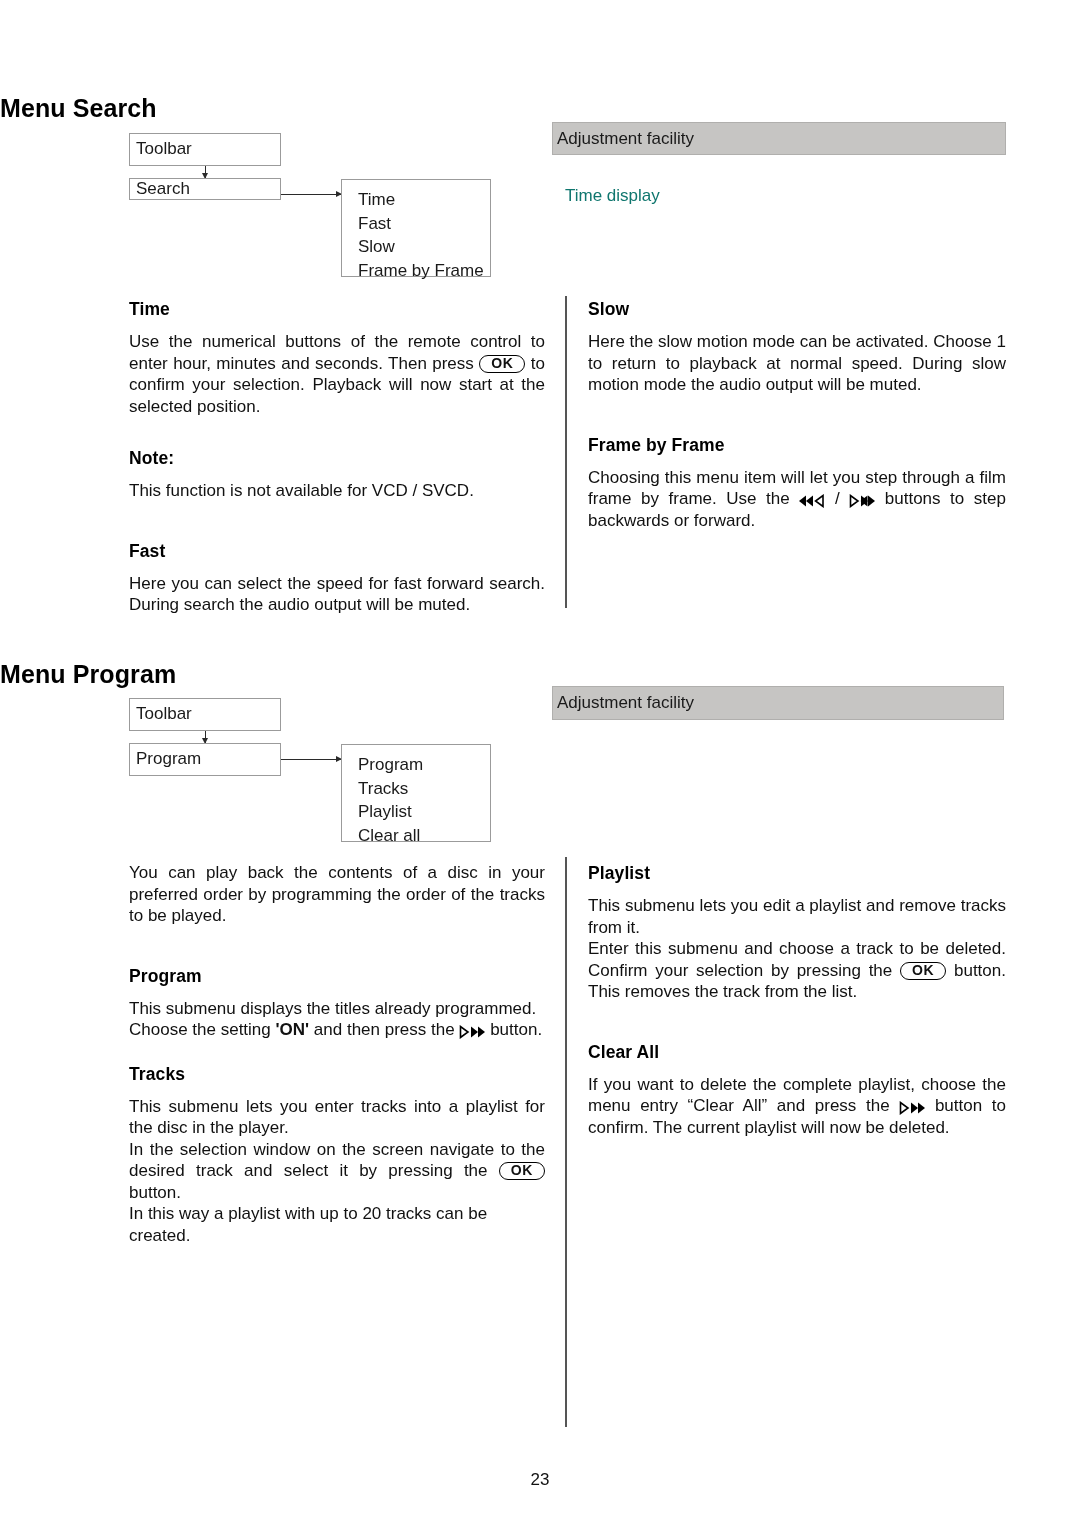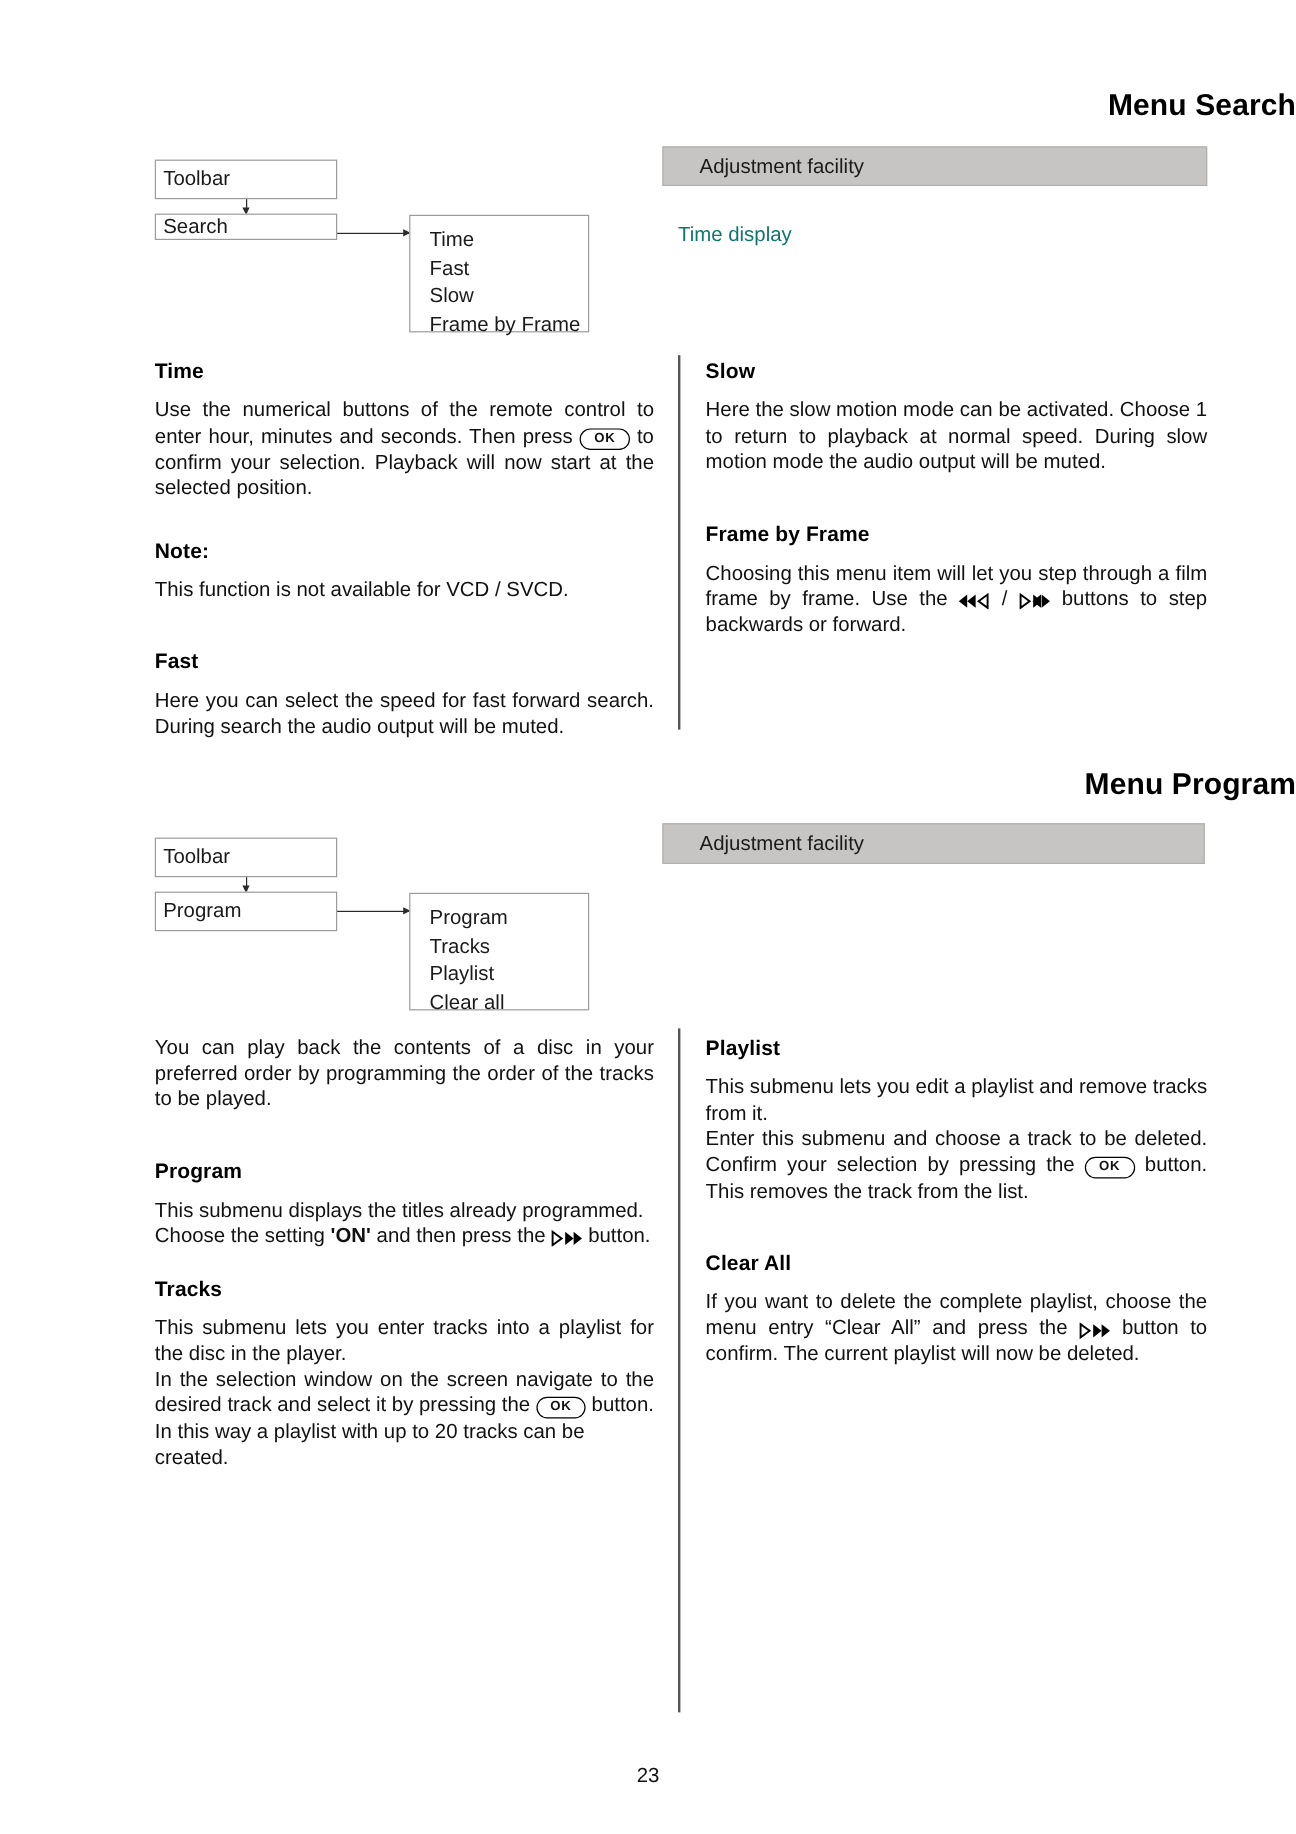--- a/index.html
+++ b/index.html
@@ -17,24 +17,25 @@
     height: 1528px;
     background: #ffffff;
     overflow: hidden;
   }
 
   
   .section-title {
     position: absolute;
     left: 0;
     width: 1080px;
-    text-align: right;
+    text-align: left;
     font-size: 25px;
     font-weight: bold;
     letter-spacing: 0.1px;
+    margin-top: 20px;
   }
   #title-search { top: 74px; }
   #title-program { top: 640px; }
 
   
   .diagram { position: absolute; }
   .dbox {
     position: absolute;
     border: 1px solid #9b9b9b;
     background: #ffffff;
@@ -89,21 +90,21 @@
   }
 
   
   .grey-bar {
     position: absolute;
     background: #c6c5c3;
     border: 1px solid #b0afad;
     box-sizing: border-box;
     display: flex;
     align-items: center;
-    padding-left: 30px;
+    padding-left: 4px;
     font-size: 17px;
     color: #1a1a1a;
     text-align: right;
   }
   .plain-label {
     position: absolute;
     font-size: 17px;
     color: #0f766e;
   }
 
@@ -139,21 +140,21 @@
   .gap-md { height: 22px; }
   .gap-lg { height: 30px; }
   .gap-xl { height: 38px; }
 
   
   .okbtn {
     display: inline-block;
     border: 1.6px solid #000;
     border-radius: 11px;
     padding: 0px 11px 1px 11px;
-    font-size: 11px;
+    font-size: 14px;
     font-weight: bold;
     line-height: 15px;
     letter-spacing: 0.6px;
     vertical-align: 1px;
     white-space: nowrap;
   }
   .navglyph {
     display: inline-block;
     font-size: 15px;
     line-height: 15px;

